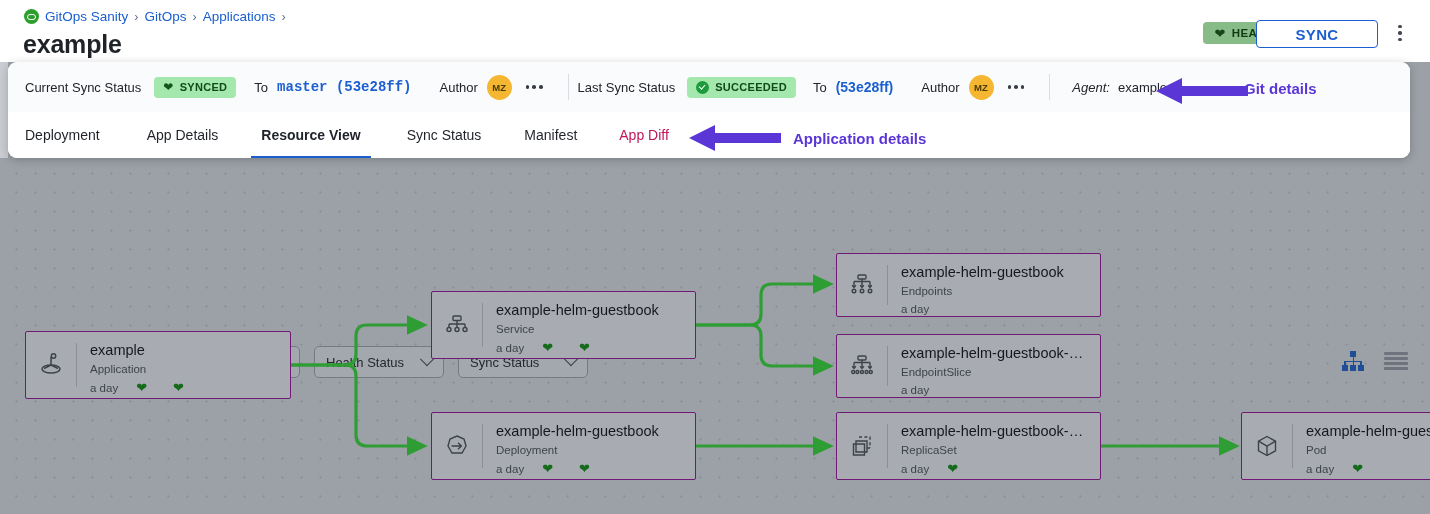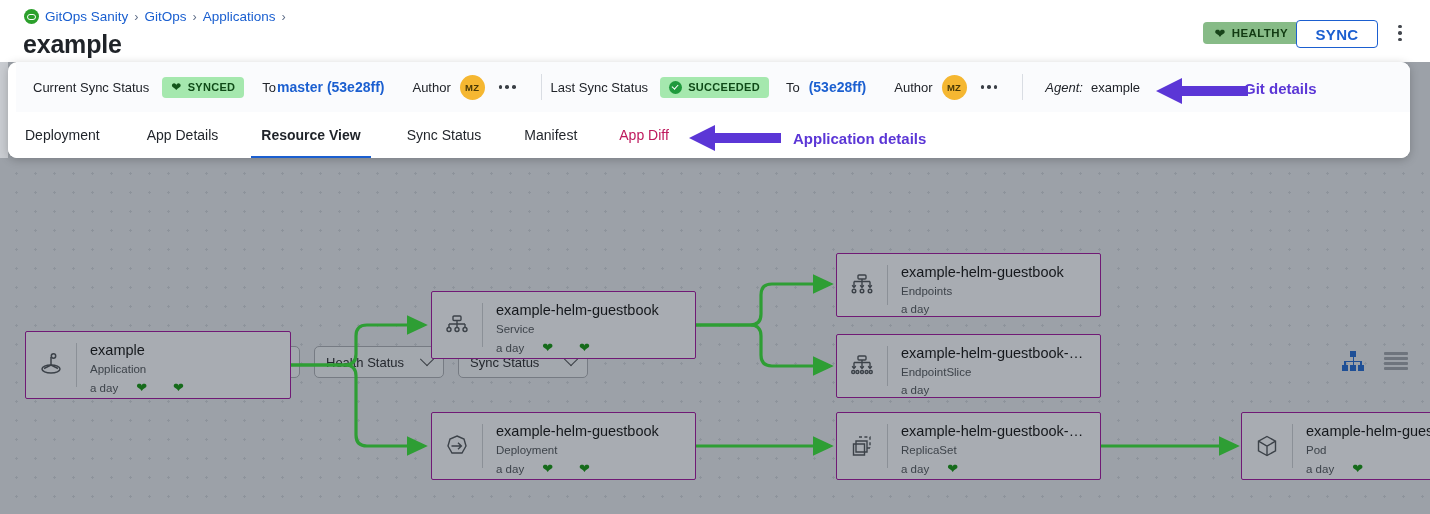--- a/index.html
+++ b/index.html
@@ -22,21 +22,21 @@
      border:1.6px solid #ffffff;border-radius:4px;box-sizing:border-box;}
   .bc-link{color:#1a5fd0;font-size:13.5px;white-space:nowrap;}
   .bc-sep{color:#5c6b86;font-size:12.5px;}
   .page-title{position:absolute;left:19px;top:30px;font-size:25px;font-weight:bold;color:#1f2328;
      letter-spacing:-0.2px;}
 
   .healthy-badge{position:absolute;right:135px;top:22px;height:22px;padding:0 11px;border-radius:4px;
      background:#87bb87;display:flex;align-items:center;gap:6px;font-size:11.5px;font-weight:bold;
      color:#123a12;letter-spacing:.4px;}
   .heart{display:inline-block;color:#18441a;font-size:13px;line-height:1;}
-  .sync-button{position:absolute;right:56px;top:20px;height:26px;min-width:64px;padding:0 8px;
+  .sync-button{position:absolute;right:56px;top:20px;height:26px;min-width:64px;padding:0 28px;
      border:1px solid #1b5fd0;border-radius:4px;background:#ffffff;color:#1b5fd0;font-size:15px;
      font-weight:bold;display:flex;align-items:center;justify-content:center;letter-spacing:.3px;}
   .kebab{position:absolute;right:26px;top:22px;width:16px;height:22px;display:flex;flex-direction:column;
      align-items:center;justify-content:center;gap:3px;}
   .kebab i{width:3.5px;height:3.5px;border-radius:50%;background:#44484f;display:block;}
 
   
   .backdrop{position:absolute;left:0;top:62px;width:1430px;height:452px;background:#9ca1a8;}
   
   .graph-canvas{position:absolute;left:0;top:158px;width:1430px;height:356px;
@@ -71,21 +71,21 @@
   .node-kind{font-size:11.5px;color:#3d434a;margin-top:3px;line-height:1.3;}
   .node-meta{display:flex;align-items:center;gap:0;margin-top:4px;}
   .node-age{font-size:11.5px;color:#3d434a;}
   .node-heart{color:#166b1b;font-size:13px;line-height:1;}
 
   svg.edges{position:absolute;left:0;top:158px;width:1430px;height:356px;pointer-events:none;}
 
   
   .modal{position:absolute;left:8px;top:62px;width:1402px;height:96px;background:#ffffff;
      border-radius:9px;box-shadow:0 2px 10px rgba(0,0,0,.22);overflow:hidden;}
-  .sync-row{position:absolute;left:8px;top:0;width:1402px;height:50px;background:#fafbfd;
+  .sync-row{position:absolute;left:0;top:0;width:1402px;height:50px;background:#fafbfd;
      border-bottom:1px solid #eceef2;display:flex;align-items:center;}
   .sr-label{font-size:13px;color:#21242a;white-space:nowrap;}
   .pill{height:21px;padding:0 9px;border-radius:4px;background:#a5e8ae;display:inline-flex;
      align-items:center;gap:6px;font-size:11px;font-weight:bold;color:#0f4a17;letter-spacing:.3px;}
   .pill .heart{color:#12561a;font-size:12px;}
   .check-ico{width:13px;height:13px;border-radius:50%;background:#1f9a3d;position:relative;display:inline-block;}
   .check-ico::after{content:"";position:absolute;left:3.4px;top:2.6px;width:3.6px;height:6.4px;
      border-right:1.7px solid #fff;border-bottom:1.7px solid #fff;transform:rotate(42deg);box-sizing:border-box;}
   .sr-to{font-size:13px;color:#21242a;}
   .sr-rev{font-size:14px;font-weight:bold;color:#1b5fd0;white-space:nowrap;}
@@ -348,21 +348,21 @@
 
 <div class="modal">
 
   <div class="sync-row">
     <span class="sr-label" style="margin-left:17px;">Current Sync Status</span>
     <span class="pill" style="margin-left:13px;">
       <span class="heart">❤</span>
       <span>SYNCED</span>
     </span>
     <span class="sr-to" style="margin-left:18px;">To</span>
-    <span class="sr-rev" style="margin-left:1px;">master (53e28ff)</span>
+    <span class="sr-rev" style="margin-left:9px;font-family:Liberation Mono, monospace;">master (53e28ff)</span>
     <span class="sr-label" style="margin-left:28px;">Author</span>
     <span class="avatar" style="margin-left:9px;">MZ</span>
     <span class="dots3" style="margin-left:14px;">
         <i></i>
         <i></i>
         <i></i>
       </span>
 
     <span class="vsep" style="margin-left:25px;"></span>
 

